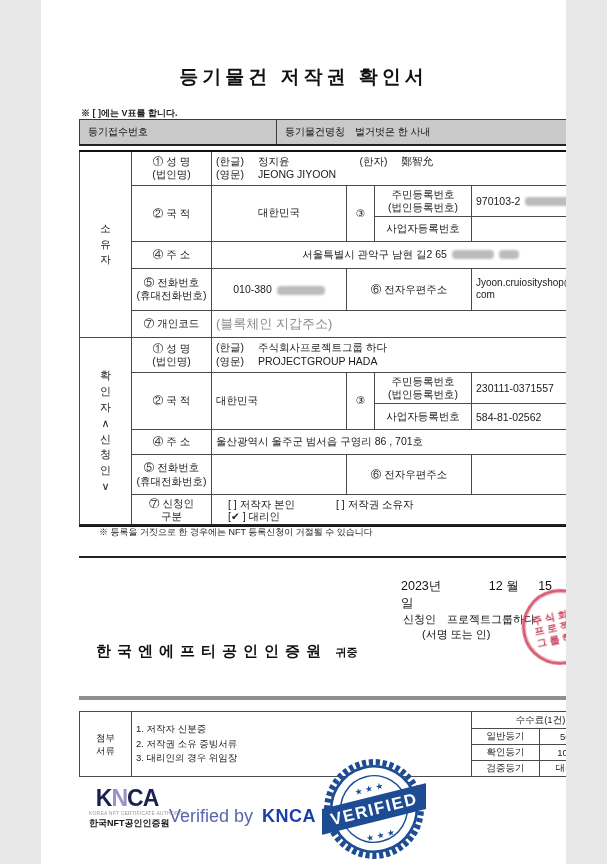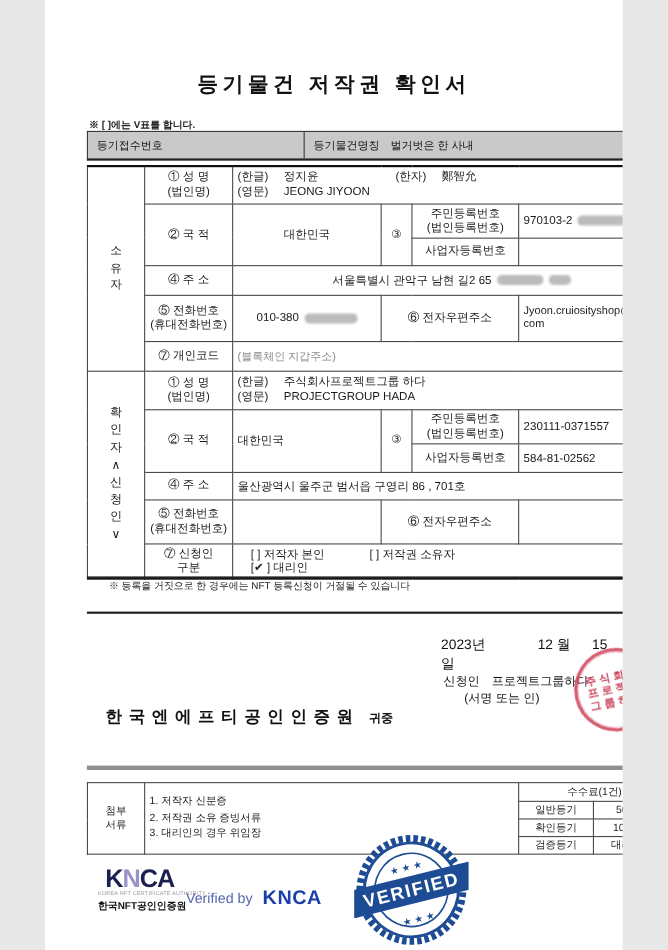--- a/index.html
+++ b/index.html
@@ -29,21 +29,21 @@
     font-size:10.5px; color:#1a1a1a; padding:2px 4px; overflow:hidden; }
   td.side { text-align:center; font-size:12px; letter-spacing:0; line-height:1.5; }
   td.lab { text-align:center; font-size:10.5px; line-height:1.25; }
   .lab-sm { font-size:9.5px; }
   .two-line { line-height:1.3; }
   .name-line { padding-left:6px; }
   .pre { margin-right:14px; }
   .hanja-gap { margin-left:70px; }
   td.center { text-align:center; }
   td.val-left { padding-left:8px; }
-  .hint { color:#8a8a8a; font-size:10px; }
+  .hint { color:#8a8a8a; font-size:13px; }
   .redact { display:inline-block; background:#bcbcbc; height:9px; border-radius:4px;
     filter:blur(1px); vertical-align:middle; margin-left:5px; }
   .cb-line { line-height:1.15; padding-left:12px; font-size:10.5px; }
   .cb-gap { margin-left:38px; }
 
   
   .notice { top:524px; left:38px; width:530px; height:34px;
     border-top:2px solid #222; border-bottom:2px solid #222;
     display:flex; align-items:flex-start; padding-left:20px; font-size:9px; color:#222; }
 
@@ -77,21 +77,21 @@
 
   
   .knca-logo { top:788px; left:48px; width:76px; text-align:center; }
   .knca-word { font-size:23px; font-weight:bold; letter-spacing:-1px; line-height:0.95; }
   .knca-word .k,.knca-word .c,.knca-word .a { color:#1b2050; }
   .knca-word .n { color:#9a93c9; }
   .knca-sub-en { font-size:5px; color:#9a9a9a; letter-spacing:0.2px; white-space:nowrap; }
   .knca-sub-kr { font-size:9px; font-weight:bold; color:#111; margin-top:1px; white-space:nowrap; }
 
   .verified-by { top:806px; left:128px; display:flex; align-items:center; }
-  .vb-text { font-size:13px; color:#5766ae; }
+  .vb-text { font-size:18px; color:#5766ae; }
   .vb-brand { font-size:18px; font-weight:bold; color:#1b3faa; margin-left:9px; letter-spacing:0.5px; }
 
   .badge { top:757px; left:281px; width:104px; height:104px; z-index:4; }
 </style>
 </head>
 <body>
 
 <div class="page">
 
   <div class="abs title">등기물건 저작권 확인서</div>

